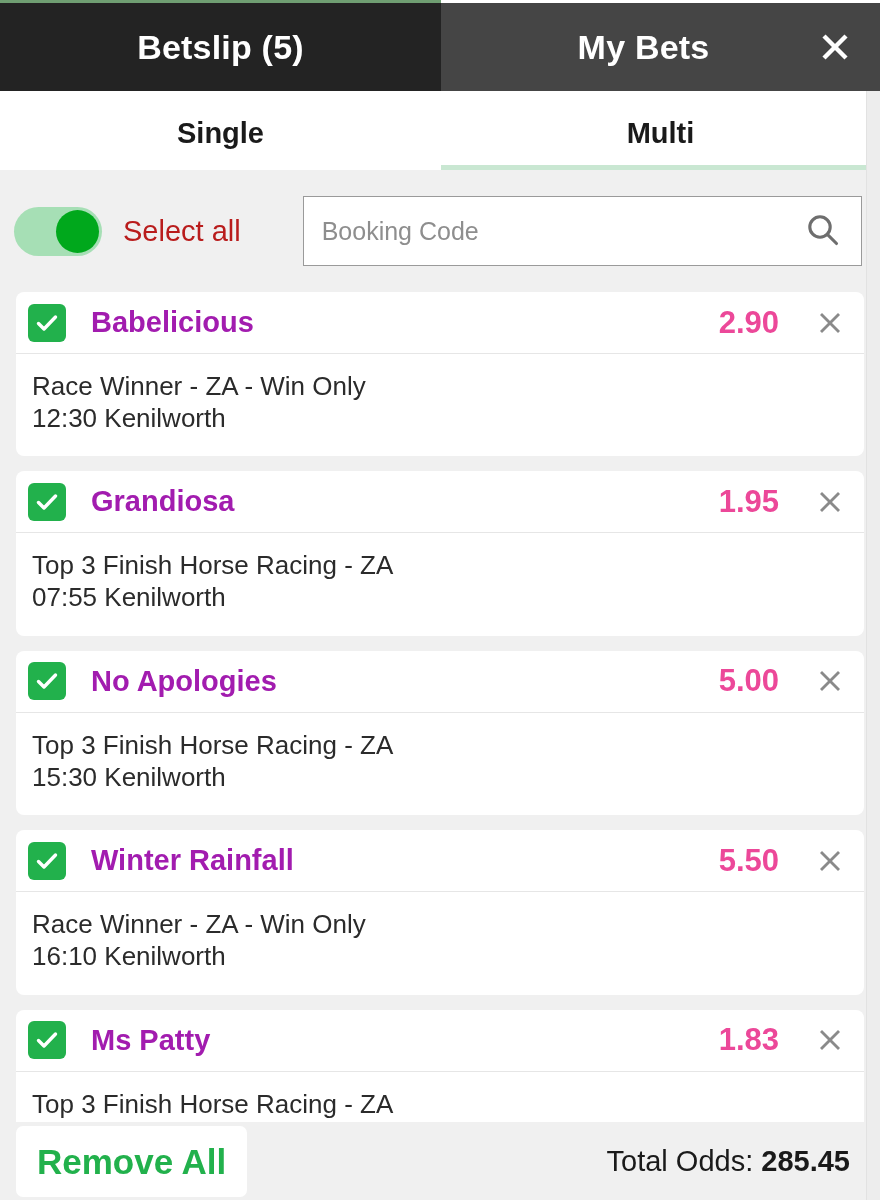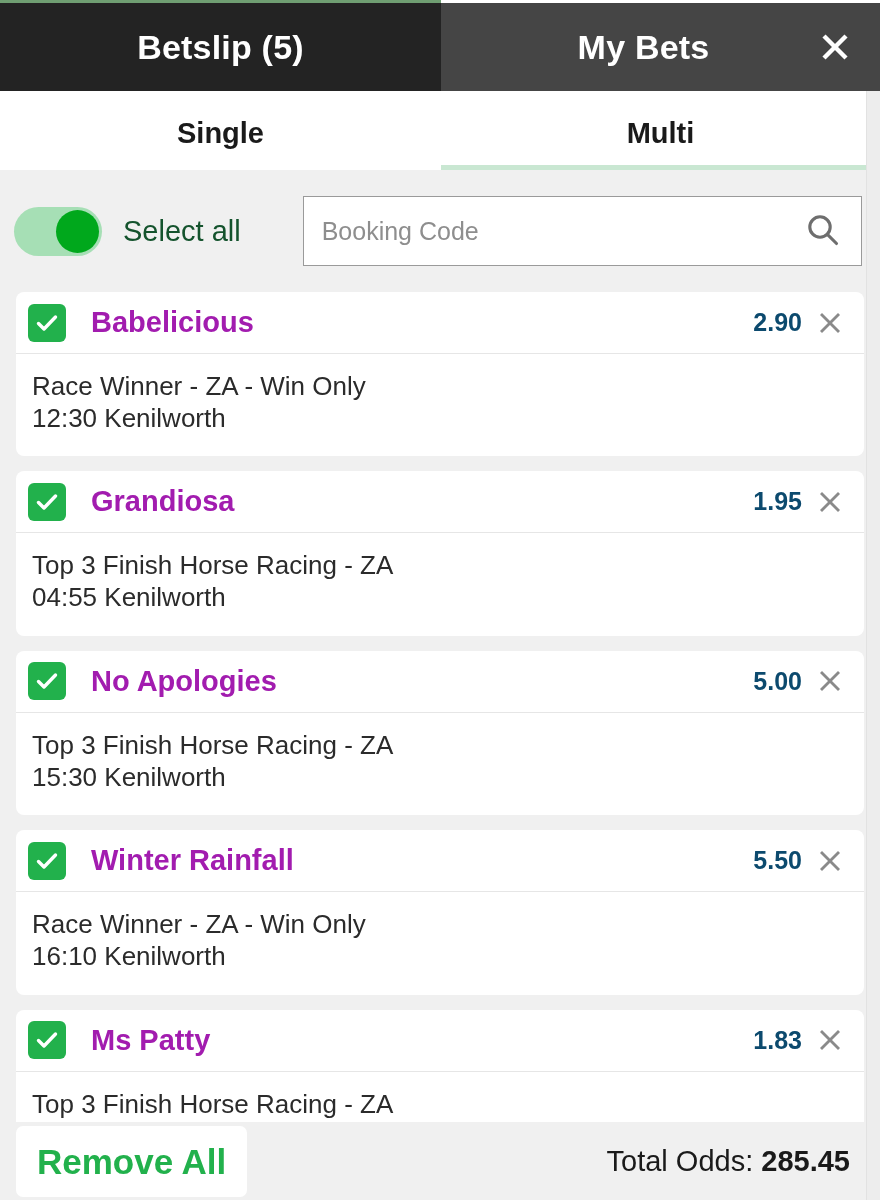--- a/index.html
+++ b/index.html
@@ -143,21 +143,21 @@
     width: 43px;
     height: 43px;
     border-radius: 50%;
     background: #00a81c;
     top: 3px;
     right: 3px;
   }
   .select-all-label {
     margin-left: 21px;
     font-size: 29px;
-    color: #14532d;
+    color: #b91c1c;
     white-space: nowrap;
   }
   .booking-box {
     margin-left: 62px;
     flex: 1;
     height: 70px;
     background: #ffffff;
     border: 1px solid #9a9a9a;
     display: flex;
     align-items: center;
@@ -220,24 +220,24 @@
   .bet-name {
     margin-left: 25px;
     font-size: 29px;
     font-weight: bold;
     color: #a21caf;
     flex: 1;
     white-space: nowrap;
     overflow: hidden;
   }
   .bet-odds {
-    font-size: 25px;
-    font-weight: bold;
-    color: #0c4a6e;
-    margin-right: 10px;
+    font-size: 31px;
+    font-weight: bold;
+    color: #ec4899;
+    margin-right: 33px;
     white-space: nowrap;
   }
   .bet-remove {
     width: 36px;
     height: 36px;
     display: flex;
     align-items: center;
     justify-content: center;
     flex: none;
     cursor: pointer;
@@ -386,21 +386,21 @@
           <span class="bet-odds">1.95</span>
           <span class="bet-remove">
             <svg width="32" height="32" viewBox="0 0 32 32" aria-hidden="true">
               <line x1="7" y1="7" x2="25" y2="25" stroke="#8a8a8a" stroke-width="2.8"></line>
               <line x1="25" y1="7" x2="7" y2="25" stroke="#8a8a8a" stroke-width="2.8"></line>
             </svg>
           </span>
         </div>
         <div class="bet-detail">
           <div class="bet-market">Top 3 Finish Horse Racing - ZA</div>
-          <div class="bet-event">04:55 Kenilworth</div>
+          <div class="bet-event">07:55 Kenilworth</div>
         </div>
       </div>
 
       <div class="bet-card">
         <div class="bet-head">
           <span class="checkbox">
             <svg width="26" height="26" viewBox="0 0 26 26" aria-hidden="true">
               <polyline points="4.5,13.5 10,19 21.5,7" fill="none" stroke="#ffffff" stroke-width="3.4" stroke-linecap="round" stroke-linejoin="round"></polyline>
             </svg>
           </span>

